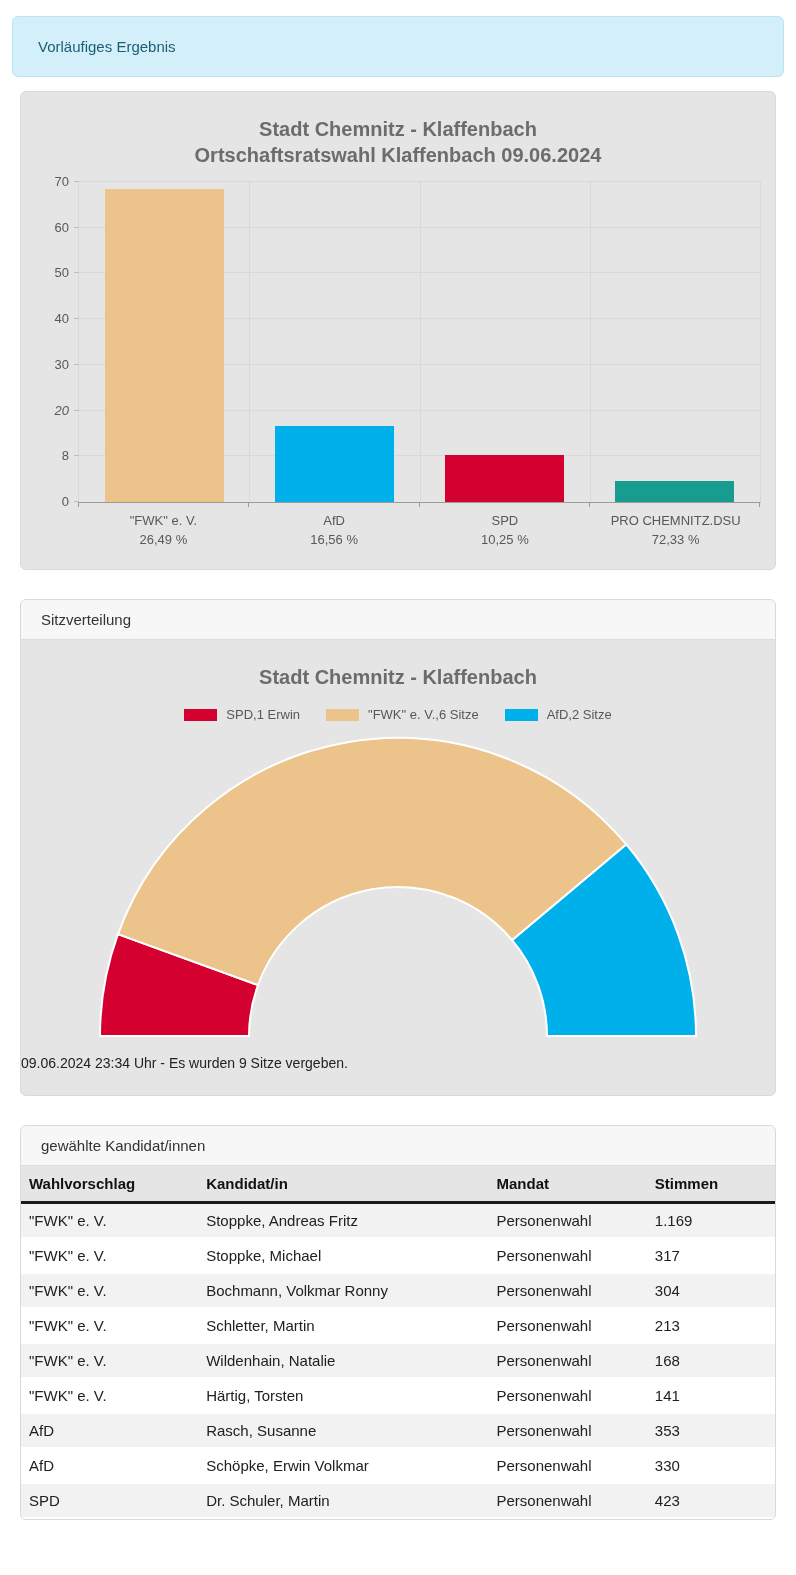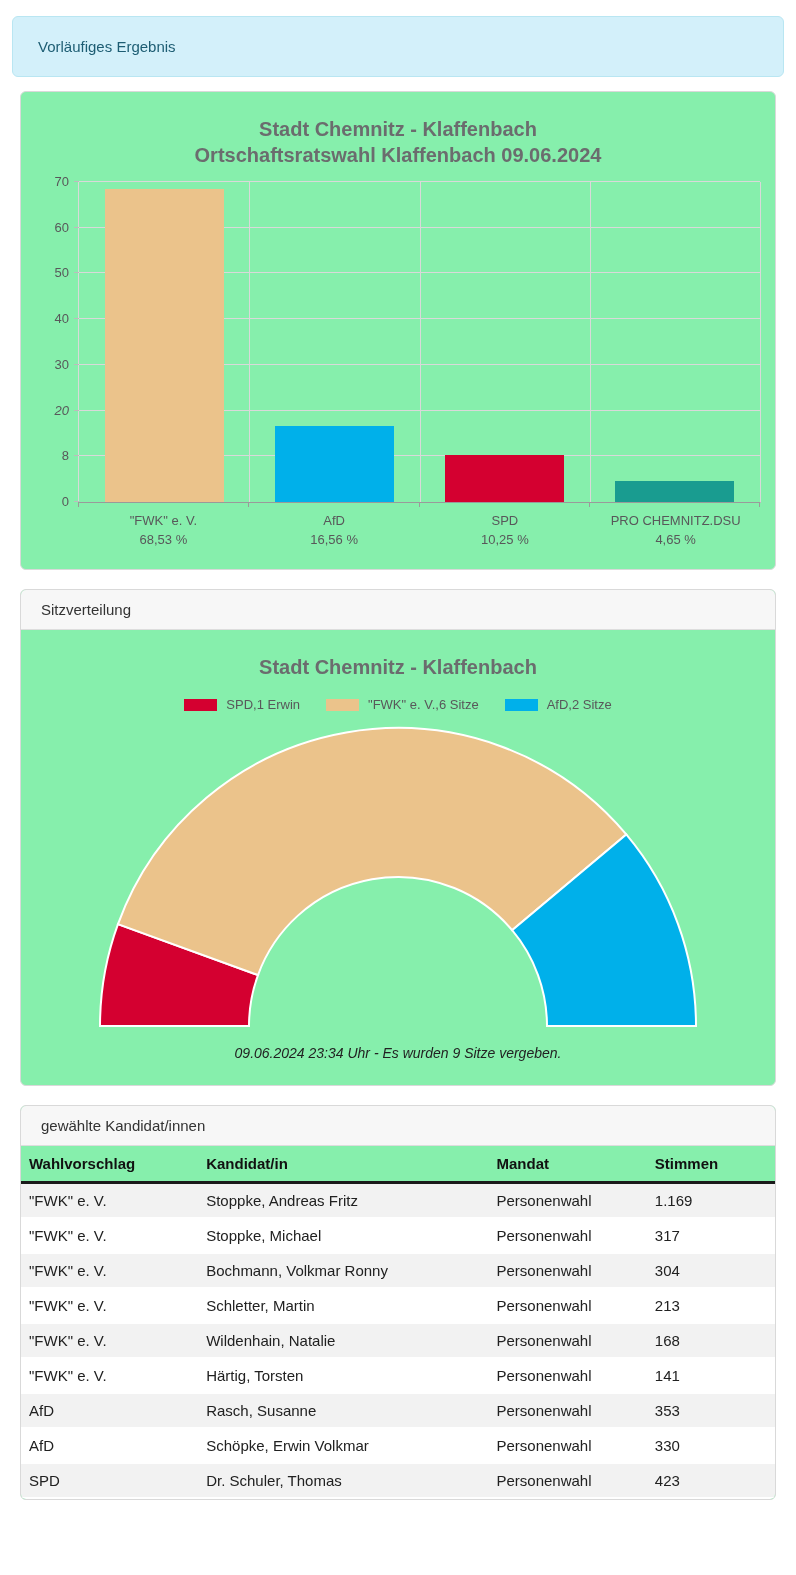--- a/index.html
+++ b/index.html
@@ -3,21 +3,21 @@
 <meta charset="utf-8">
 <style>
   html,body{margin:0;padding:0;background:#fff;}
   body{width:796px;font-family:"Liberation Sans",sans-serif;color:#212529;-webkit-font-smoothing:antialiased;}
 
   
   .alert-info{margin:16px 12px 14px;background:#d3f0fa;border:1px solid #b9e6f2;border-radius:6px;
     padding:21px 25px;font-size:15px;color:#1d5d73;}
 
   
-  .panel{margin:0 20px 19px;border:1px solid #d9d9d9;border-radius:6px;background:#86efac;overflow:hidden;}
+  .panel{margin:0 20px 29px;border:1px solid #d9d9d9;border-radius:6px;background:#e5e5e5;overflow:hidden;}
   .panel-header{background:#f7f7f7;border-bottom:1px solid #ddd;padding:11px 20px;font-size:15px;color:#333;}
 
   .chart-title{ text-align:center;font-weight:bold;color:#6b6c6e;font-size:20px;line-height:26px;margin-top:24px;}
 
   
   .bar-chart-body{padding:0 14px 20px 0;}
   .plot-wrap{position:relative;margin:14px 0 0 57px;height:320px;}
   .plot{position:relative;height:100%;border-left:1px solid #d9d9d9;border-right:1px solid #d9d9d9;border-bottom:1px solid #9a9a9a;}
   .gridline{position:absolute;left:0;right:0;height:1px;background:#d9d9d9;}
   .vline{position:absolute;top:0;bottom:0;width:1px;background:#d9d9d9;}
@@ -31,21 +31,21 @@
   .xlabel{flex:1;text-align:center;font-size:13px;color:#58585a;line-height:19px;}
   .chart-footnote{text-align:center;font-size:14px;font-weight:600;color:#222;margin-top:16px;}
 
   
   .legend{display:flex;justify-content:center;align-items:center;gap:26px;margin-top:17px;}
   .legend-item{display:flex;align-items:center;gap:9px;}
   .legend-swatch{width:33px;height:12px;display:inline-block;}
   .legend-label{font-size:13px;color:#58585a;}
   .donut-wrap{width:604px;margin:14px auto 0;}
   .donut-wrap svg{display:block;width:100%;}
-  .seat-caption{text-align:center;font-size:14px;color:#222;margin:17px 0 24px;font-style:italic;}
+  .seat-caption{text-align:left;font-size:14px;color:#222;margin:17px 0 24px;}
 
   
   table{width:100%;border-collapse:collapse;font-size:15px;}
   th{ text-align:left;font-weight:bold;color:#111;padding:9px 8px;border-bottom:3px solid #1a1a1a;font-size:15px;}
   td{padding:8px 8px;color:#212121;border-bottom:2px solid #fff;}
   tbody tr:nth-child(odd){background:#f2f2f2;}
   tbody tr:nth-child(even){background:#fff;}
   th.c1,td.c1{width:23.5%;}
   th.c2,td.c2{width:38.5%;}
   th.c3,td.c3{width:21%;}
@@ -109,33 +109,33 @@
             </div>
             <div class="col">
               <div class="bar" style="height: 6.64286%; background: rgb(25, 156, 144);"></div>
             </div>
           </div>
         </div>
     </div>
     <div class="xlabels" id="bar-xlabels">
         <div class="xlabel">
           <div>"FWK" e. V.</div>
-          <div>68,53 %</div>
+          <div>26,49 %</div>
         </div>
         <div class="xlabel">
           <div>AfD</div>
           <div>16,56 %</div>
         </div>
         <div class="xlabel">
           <div>SPD</div>
           <div>10,25 %</div>
         </div>
         <div class="xlabel">
           <div>PRO CHEMNITZ.DSU</div>
-          <div>4,65 %</div>
+          <div>72,33 %</div>
         </div>
       </div>
   </div>
 </div>
 
 <div class="panel">
   <div class="panel-header">Sitzverteilung</div>
   <div class="chart-title">
     <div>Stadt Chemnitz - Klaffenbach</div>
   </div>
@@ -218,19 +218,19 @@
           <td class="c4">353</td>
         </tr>
         <tr>
           <td class="c1">AfD</td>
           <td class="c2">Schöpke, Erwin Volkmar</td>
           <td class="c3">Personenwahl</td>
           <td class="c4">330</td>
         </tr>
         <tr>
           <td class="c1">SPD</td>
-          <td class="c2">Dr. Schuler, Thomas</td>
+          <td class="c2">Dr. Schuler, Martin</td>
           <td class="c3">Personenwahl</td>
           <td class="c4">423</td>
         </tr>
       </tbody>
   </table>
 </div>
 
 </body></html>

